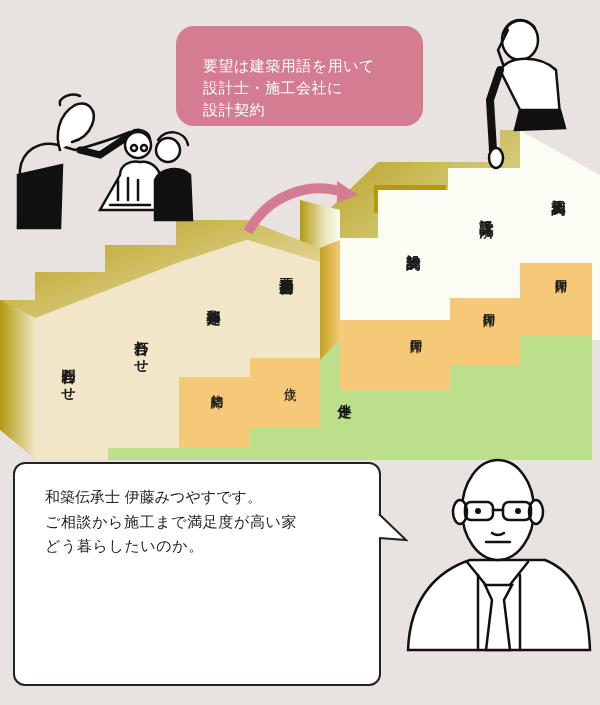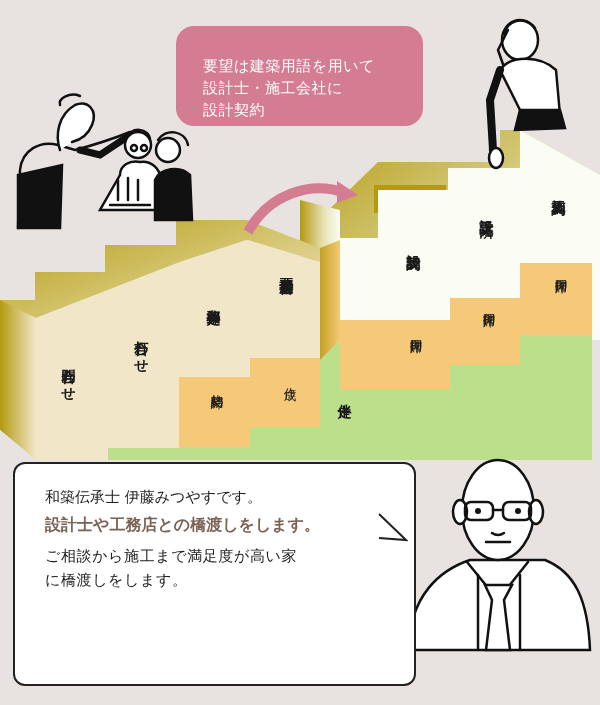--- a/index.html
+++ b/index.html
@@ -21,21 +21,21 @@
   
   .vlabel {
     position: absolute; writing-mode: vertical-rl; text-orientation: upright;
     font-size: 14px; font-weight: bold; letter-spacing: 1px; color: #1b1b1b;
     font-family: "DejaVu Serif", "Liberation Serif", serif;
   }
   .vlabel.small { font-size: 12.5px; font-weight: normal; letter-spacing: 0.5px; }
 
   
   .bubble {
-    position: absolute; left: 13px; top: 462px; width: 403px; height: 224px;
+    position: absolute; left: 13px; top: 462px; width: 368px; height: 224px;
     background: #fff; border: 2px solid #222; border-radius: 12px;
     padding: 20px 0 0 30px;
   }
   .bubble .l1 { font-size: 15px; line-height: 26px; color: #222; white-space: nowrap; }
   .bubble .l2 { font-size: 16px; line-height: 30px; color: #7a6255; font-weight: bold; white-space: nowrap; margin-bottom: 4px; }
   .bubble .body-line { font-size: 15px; line-height: 24px; color: #222; white-space: nowrap; letter-spacing: 0.6px; }
   .bubble-tail { position: absolute; left: 378px; top: 512px; }
 </style>
 </head>
 <body>
@@ -174,20 +174,19 @@
 
 <div class="vlabel" style="left:405px; top:243px;">設計契約</div>
 <div class="vlabel small" style="left:407px; top:329px;">押印同席</div>
 <div class="vlabel" style="left:478px; top:208px;">設計完了済</div>
 <div class="vlabel small" style="left:480px; top:303px;">押印同席</div>
 <div class="vlabel" style="left:550px; top:188px;">施工契約</div>
 <div class="vlabel small" style="left:552px; top:269px;">押印同席</div>
 
 <div class="bubble">
   <div class="l1">和築伝承士 伊藤みつやすです。</div>
-  <div class="l2">設計士や工務店との橋渡しをします。</div>
   <div class="body-line">ご相談から施工まで満足度が高い家</div>
-  <div class="body-line">に橋渡しをします。</div>
+  <div class="body-line">どう暮らしたいのか。</div>
 </div>
 <svg class="bubble-tail" width="30" height="36" viewBox="0 0 30 36">
   <polygon points="0,2 28,28 0,26" fill="#fff"></polygon>
   <polyline points="1,2 28,28 1,26" fill="none" stroke="#222" stroke-width="2"></polyline>
 </svg>
 
 </body></html>

